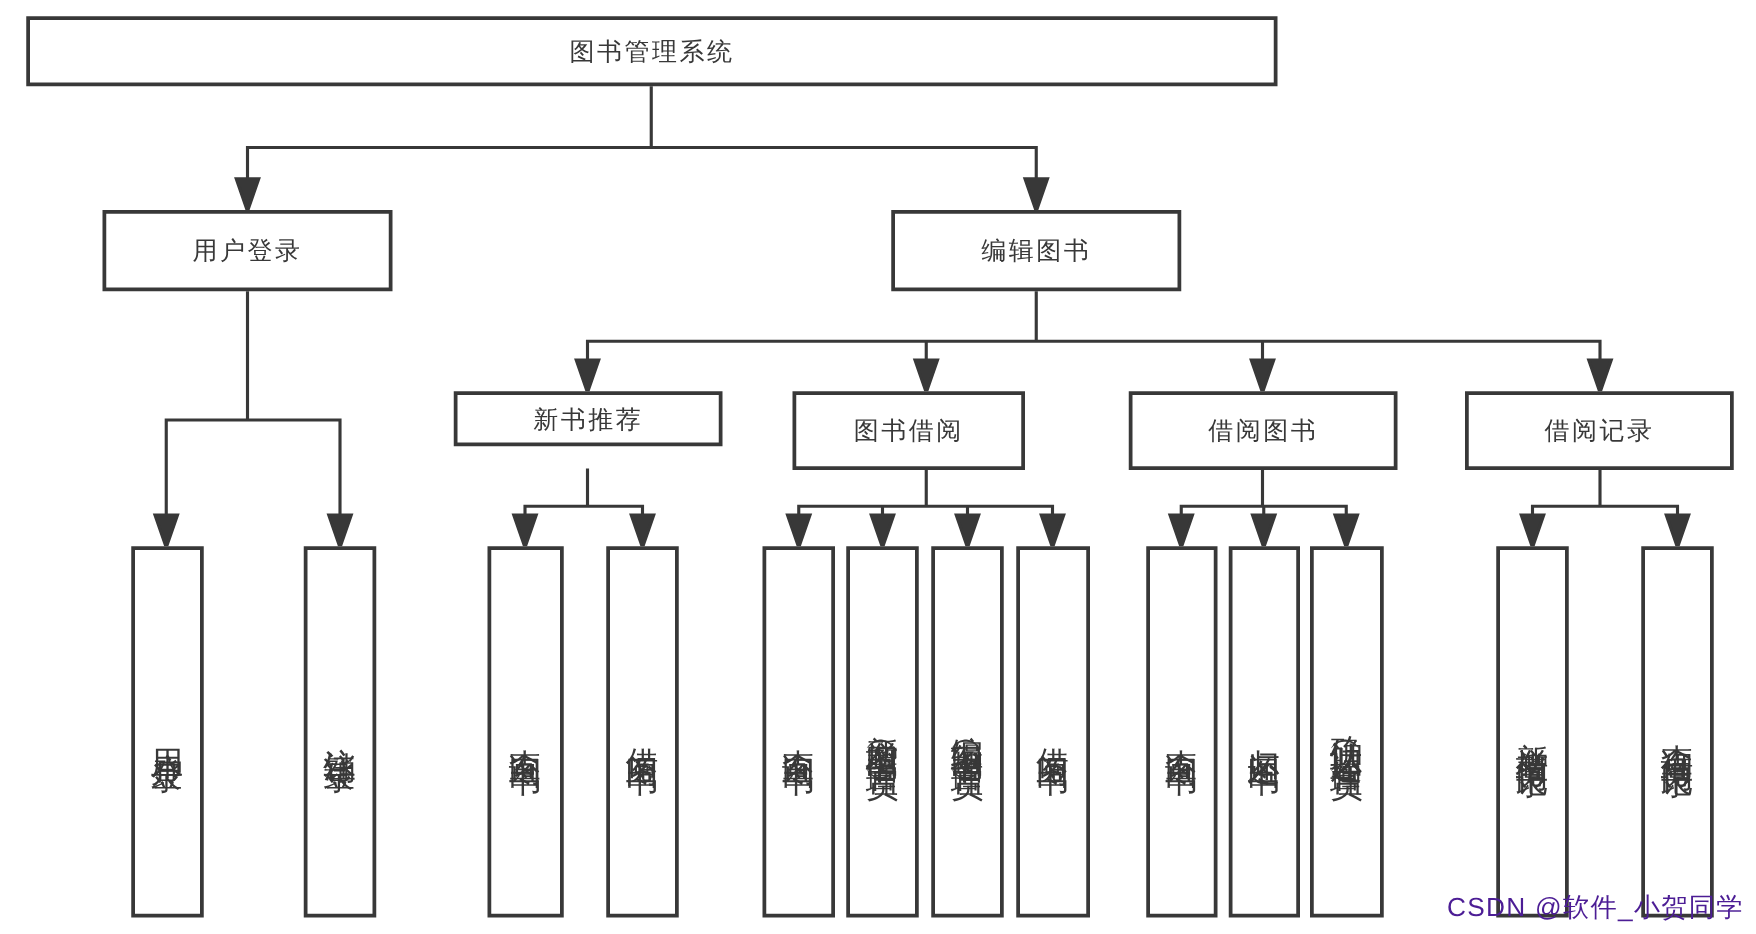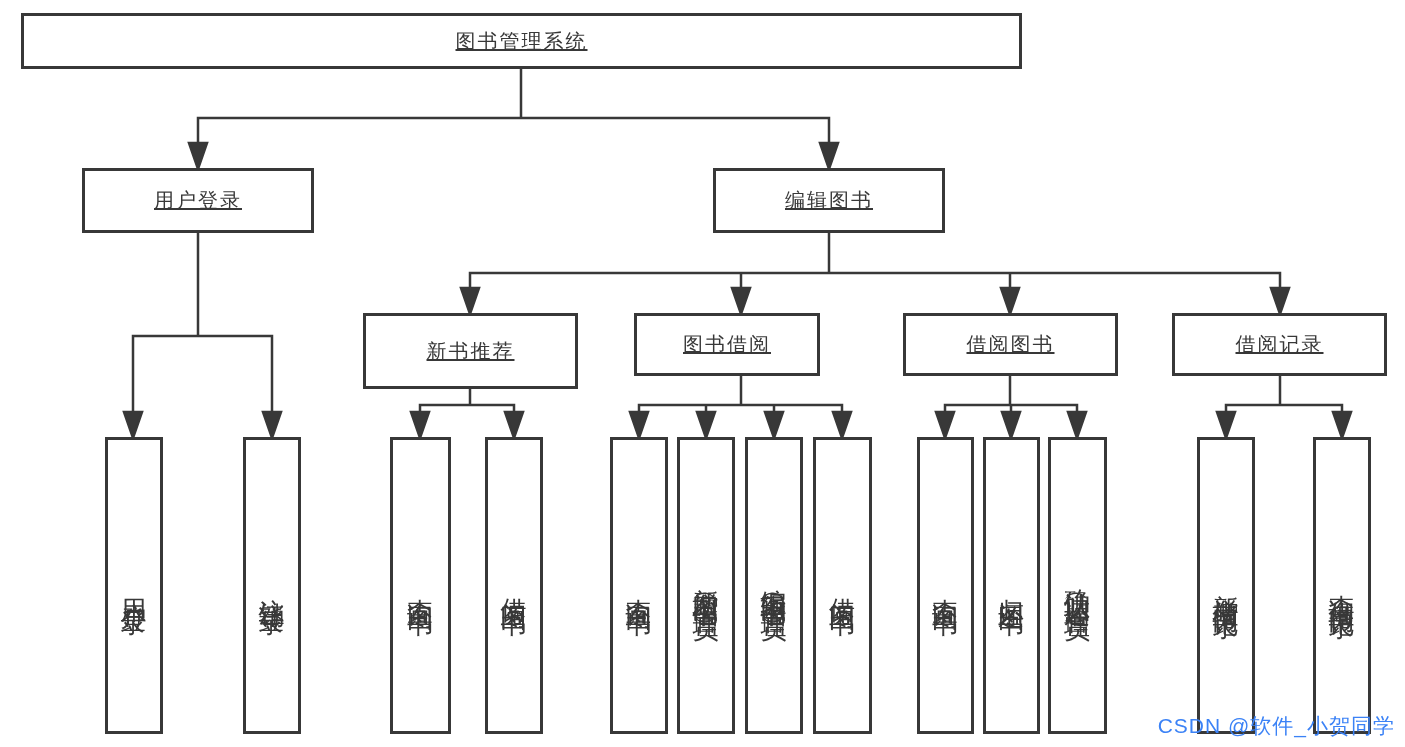--- a/index.html
+++ b/index.html
@@ -19,36 +19,35 @@
     border:3px solid #383838;
     display:flex;
     align-items:center;
     justify-content:center;
     z-index:2;
   }
   .box.h span{
     font-size:20px;
     letter-spacing:2px;
     white-space:nowrap;
-    text-decoration:underline;
   }
   .box.v span{
     writing-mode:vertical-rl;
     text-orientation:mixed;
     font-size:26px;
     letter-spacing:4px;
     line-height:1;
     white-space:nowrap;
   }
   .watermark{
     position:absolute;
     right:10px;
     bottom:7px;
     font-size:21px;
-    color:#3b82f6;
+    color:#4c1d95;
     letter-spacing:1px;
     z-index:3;
     white-space:nowrap;
     margin-top:32px;
   }
 </style>
 </head>
 <body>
 
 <div id="canvas">
@@ -109,21 +108,21 @@
     <span>图书管理系统</span>
   </div>
 
   <div class="box h" style="left:82px;top:168px;width:232px;height:65px">
     <span>用户登录</span>
   </div>
   <div class="box h" style="left:713px;top:168px;width:232px;height:65px">
     <span>编辑图书</span>
   </div>
 
-  <div class="box h" style="left:363px;top:313px;width:215px;height:76px">
+  <div class="box h" style="left:363px;top:313px;width:215px;height:44px">
     <span>新书推荐</span>
   </div>
   <div class="box h" style="left:634px;top:313px;width:186px;height:63px">
     <span>图书借阅</span>
   </div>
   <div class="box h" style="left:903px;top:313px;width:215px;height:63px">
     <span>借阅图书</span>
   </div>
   <div class="box h" style="left:1172px;top:313px;width:215px;height:63px">
     <span>借阅记录</span>

